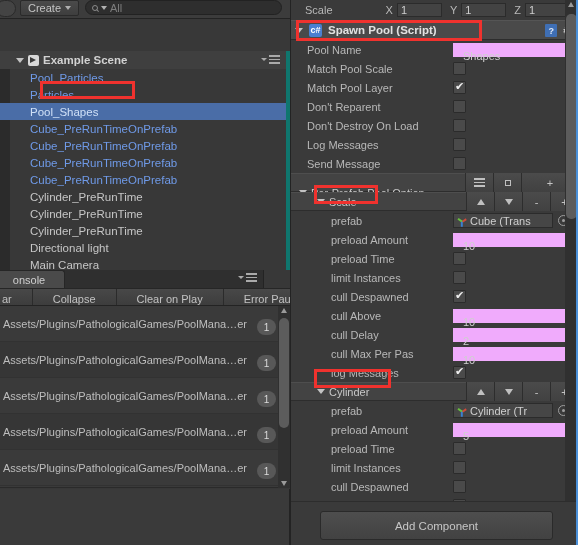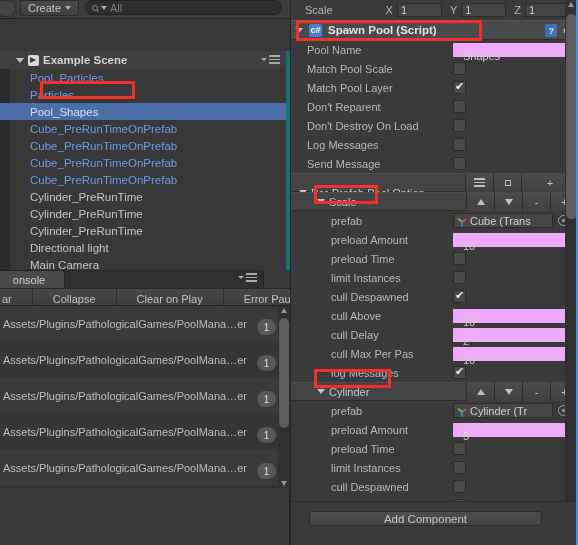--- a/index.html
+++ b/index.html
@@ -317,21 +317,21 @@
   }
   #insp-sb .thumb {
     position: absolute; left: 1px; top: 14px; width: 11px; height: 205px;
     background: #5c5c5c; border-radius: 5px;
   }
   #addcomp-zone {
     position: absolute; left: 0; bottom: 0; width: 288px; height: 44px;
     background: #3a3a3a; border-top: 1px solid #2d2d2d;
   }
   #add-component {
-    position: absolute; left: 18px; top: 9px; width: 233px; height: 15px;
+    position: absolute; left: 29px; top: 9px; width: 233px; height: 29px;
     background: linear-gradient(#4e4e4e,#424242);
     border: 1px solid #2a2a2a; border-radius: 3px;
     display: flex; align-items: center; justify-content: center;
     color: #c6c6c6; font-size: 11.5px;
   }
   #blue-edge {
     position: absolute; right: 0; top: 0; width: 2px; height: 545px;
     background: #4a90d9;
   }
 

